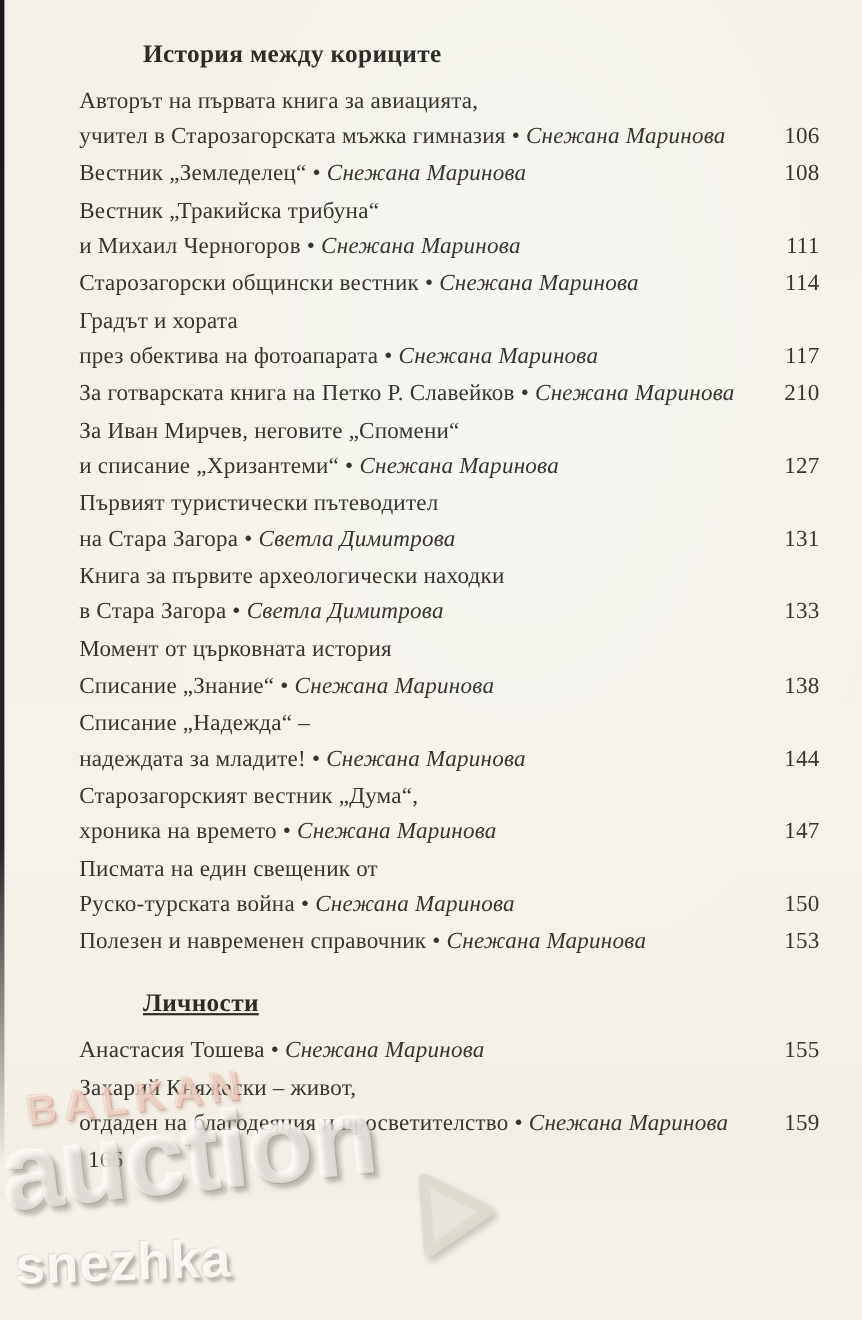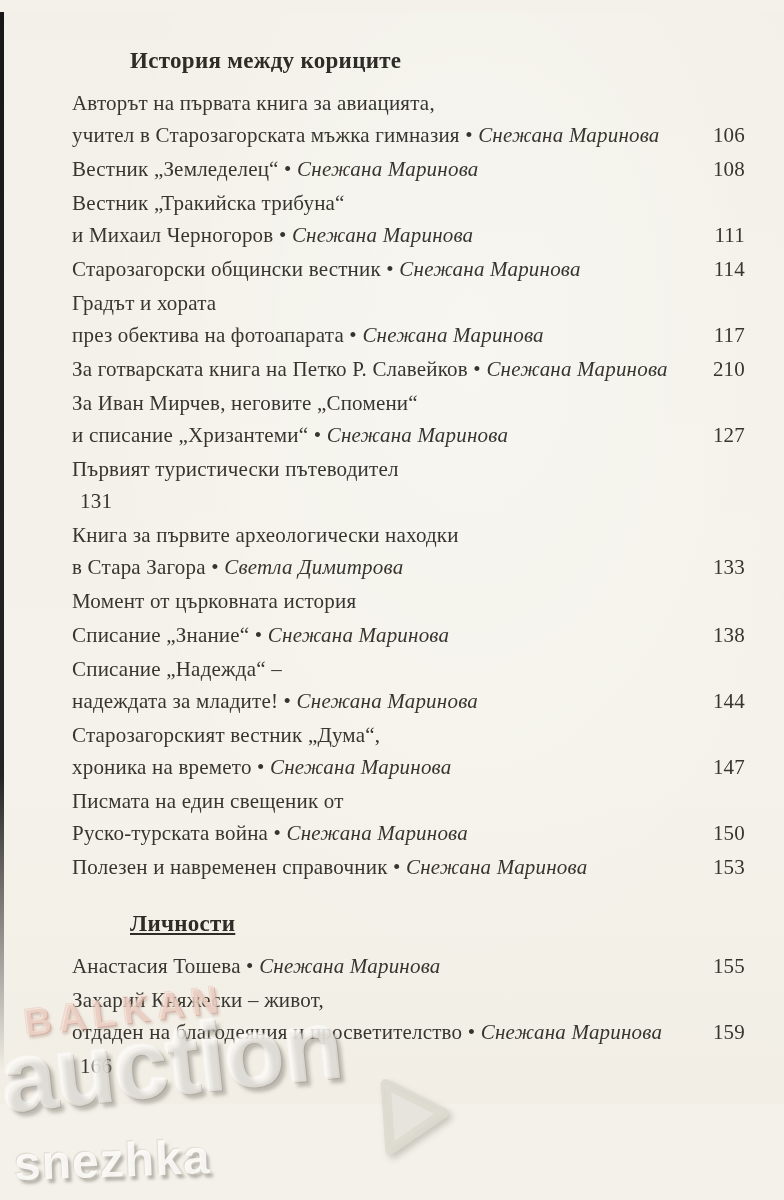--- a/index.html
+++ b/index.html
@@ -10,21 +10,20 @@
     font-family:"Liberation Serif","DejaVu Serif",serif;
     color:#37352f;
     position:relative;
   }
   .page{
     position:relative;
     width:784px;height:1092px;
     background:
       radial-gradient(ellipse at 60% 30%, rgba(255,255,255,0.35), rgba(255,255,255,0) 60%),
       linear-gradient(180deg,#f2f0e8 0%,#f4f2ea 70%,#f2eee5 100%);
-    margin-top: 12px;
   }
   .scan-edge{
     position:absolute;left:0;top:0;width:4px;height:100%;
     background:linear-gradient(to bottom,#181818 0%,#242424 70%,rgba(36,36,36,0.35) 88%,rgba(36,36,36,0) 97%);
   }
   .toc{
     position:absolute;left:0;top:0;
     box-sizing:border-box;
     width:784px;
     padding:32px 39px 0 72px;
@@ -170,20 +169,21 @@
       <span class="entry-text"><span>и списание „Хризантеми“</span><span class="bullet"> • </span><em>Снежана Маринова</em></span>
       <span class="page-num">127</span>
     </div>
   </div>
 
   <div class="entry">
     <div class="pre-lines">
               <div class="line">Първият туристически пътеводител</div>
             </div>
     <div class="entry-line-last">
+      <span class="entry-text"><span>на Стара Загора</span><span class="bullet"> • </span><em>Светла Димитрова</em></span>
       <span class="page-num">131</span>
     </div>
   </div>
 
   <div class="entry">
     <div class="pre-lines">
               <div class="line">Книга за първите археологически находки</div>
             </div>
     <div class="entry-line-last">
       <span class="entry-text"><span>в Стара Загора</span><span class="bullet"> • </span><em>Светла Димитрова</em></span>

